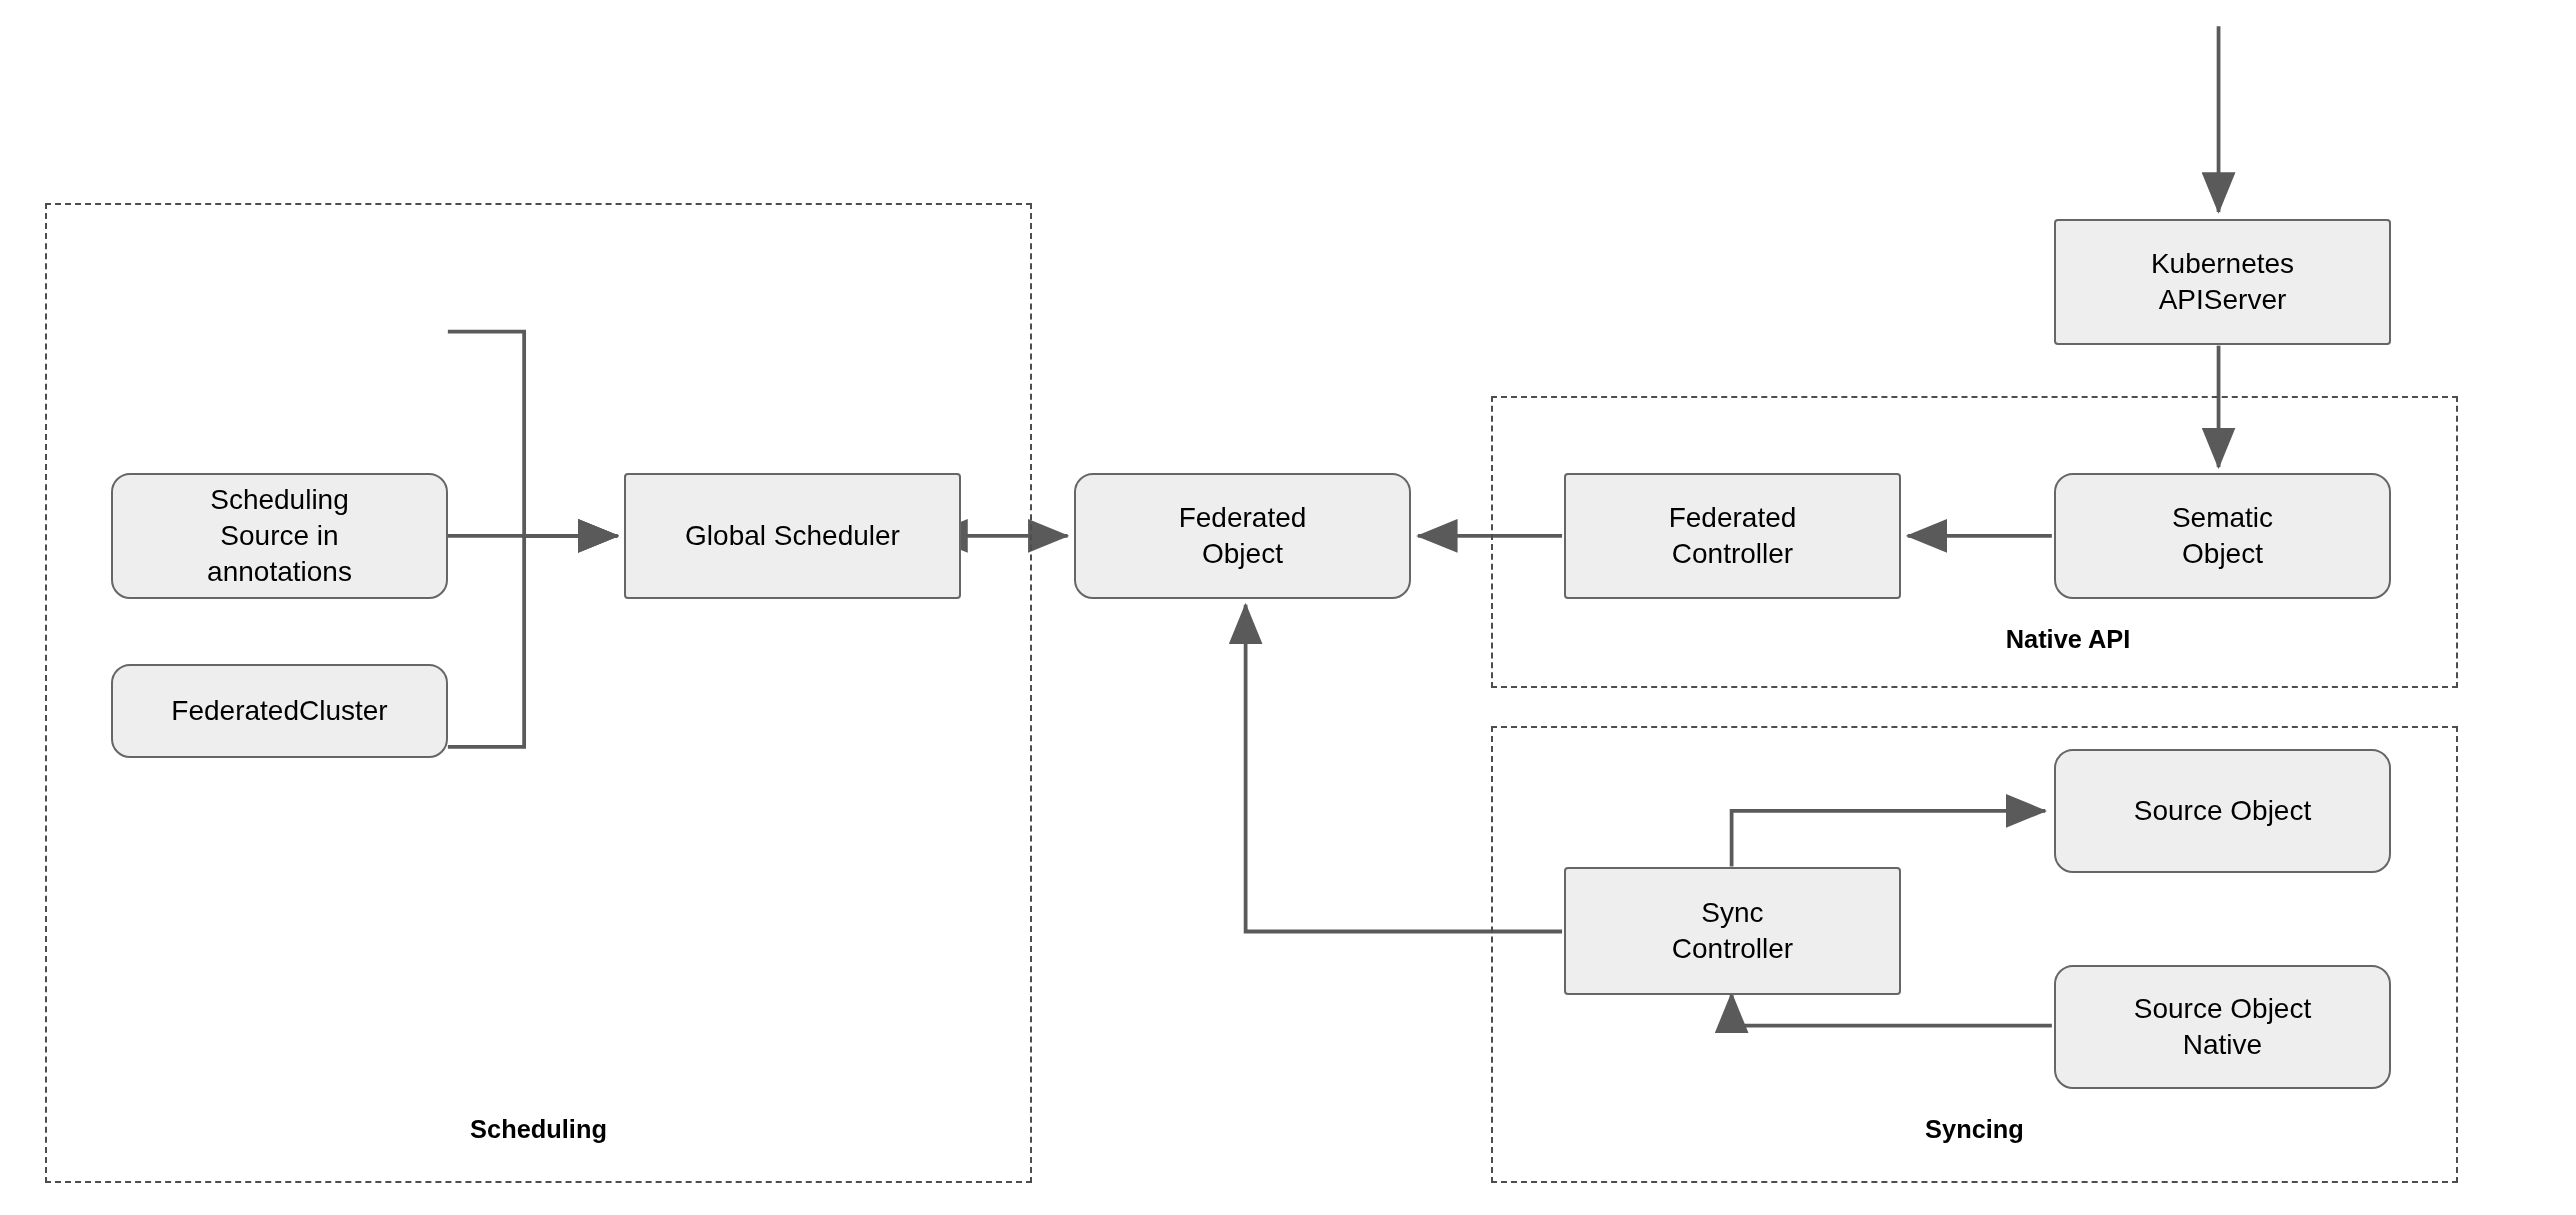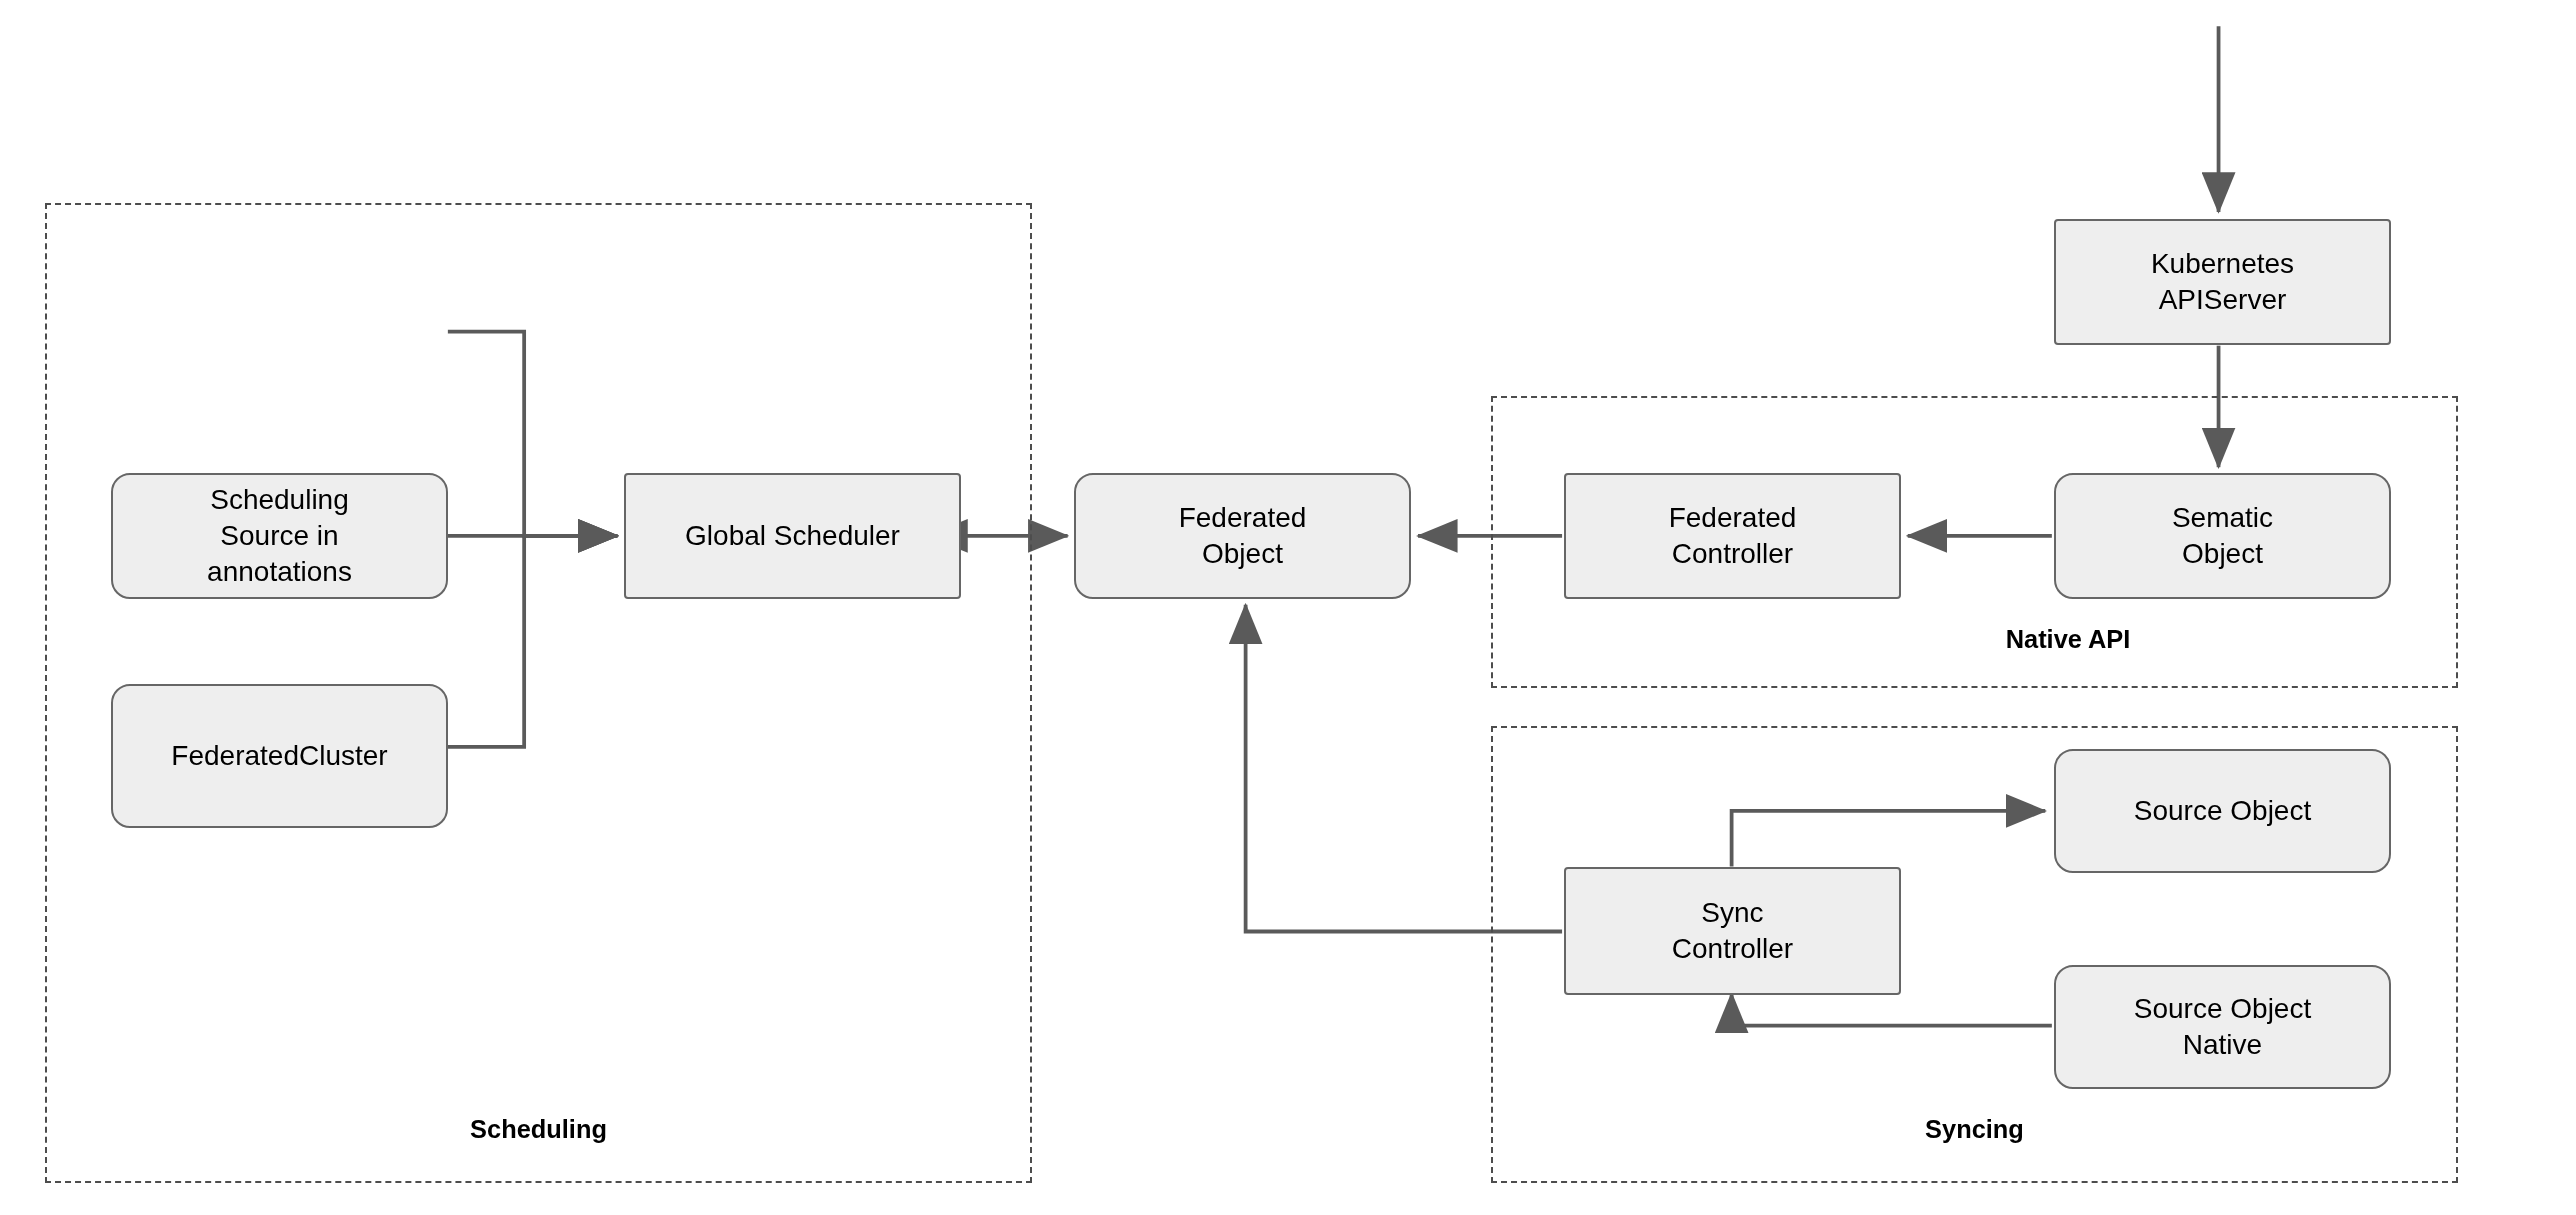--- a/index.html
+++ b/index.html
@@ -105,21 +105,21 @@
 
 
   <div class="node rounded" style="left:111px; top:473px; width:337px; height:126px;">
     <span class="lbl">
       <span>Scheduling</span><br>
       <span>Source in</span><br>
       <span>annotations</span>
     </span>
   </div>
 
-  <div class="node rounded" style="left:111px; top:684px; width:337px; height:144px;">
+  <div class="node rounded" style="left:111px; top:664px; width:337px; height:94px;">
     <span class="lbl">FederatedCluster</span>
   </div>
 
   <div class="node sharp" style="left:624px; top:473px; width:337px; height:126px;">
     <span class="lbl">Global Scheduler</span>
   </div>
 
   <div class="node rounded" style="left:1074px; top:473px; width:337px; height:126px;">
     <span class="lbl">
       <span>Federated</span><br>

